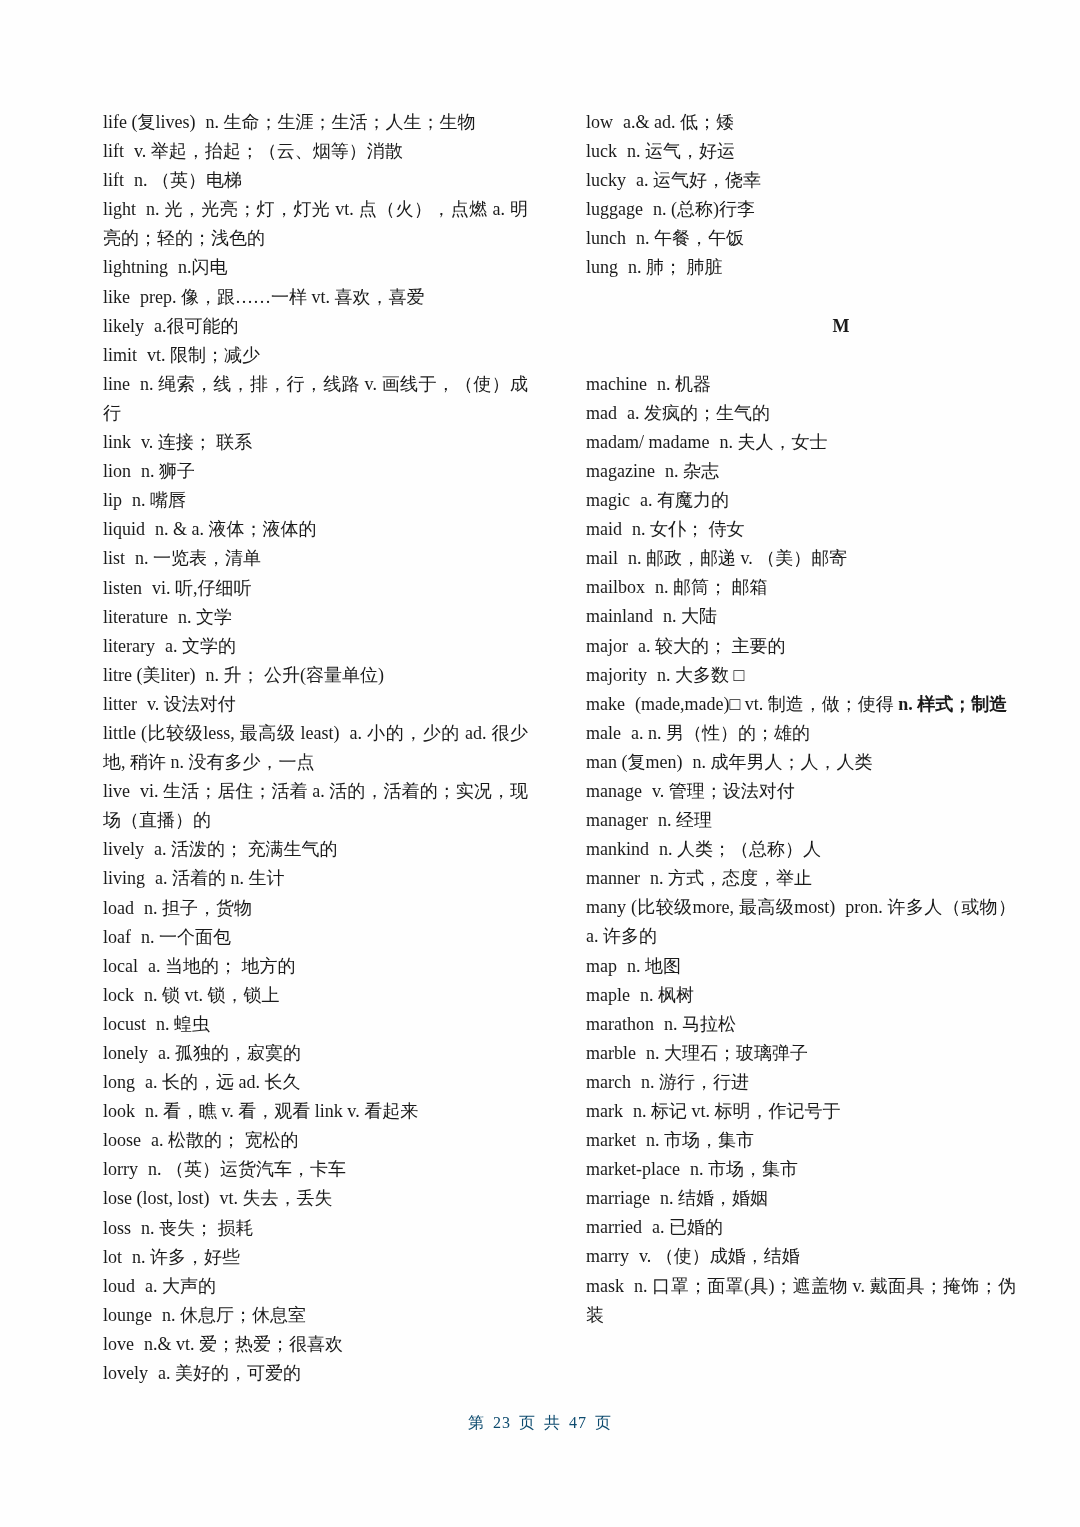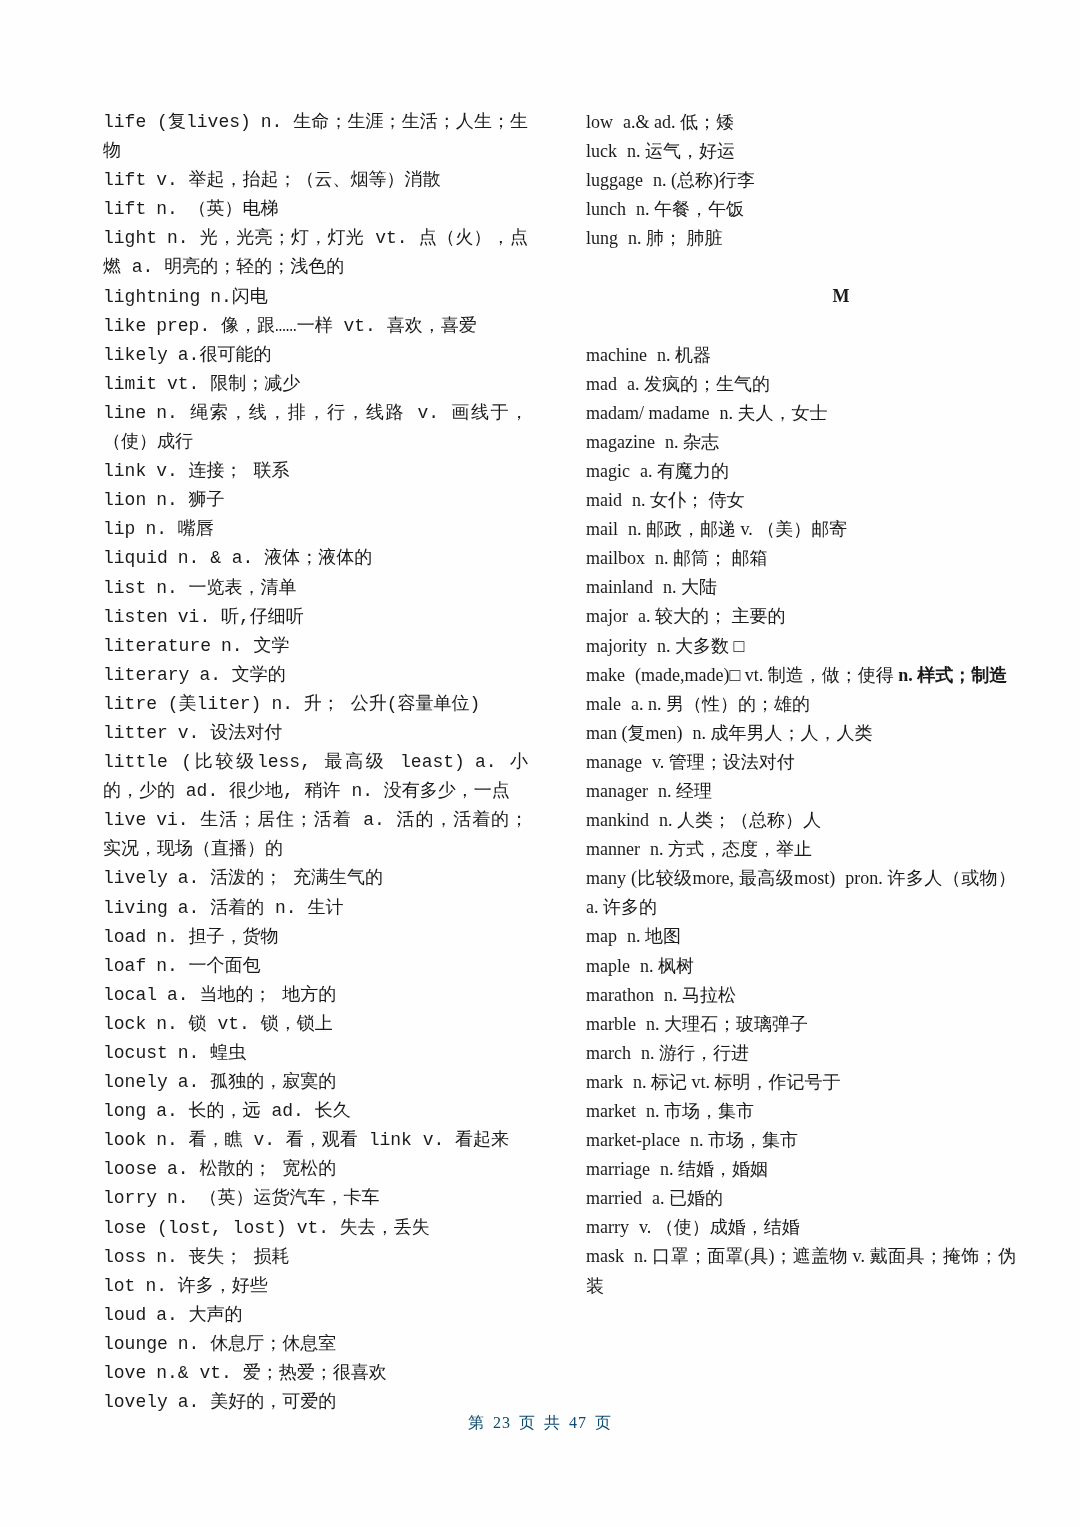--- a/index.html
+++ b/index.html
@@ -1,20 +1,20 @@
 <!DOCTYPE html>
 <html><head>
   <meta charset="utf-8">
   <style>
     html, body { margin: 0; padding: 0; background: #ffffff; }
     body { width: 1080px; height: 1527px; position: relative; overflow: hidden;
       font-family: "Liberation Serif", "DejaVu Serif", serif; color: #1a1a1a; }
     .page { position: absolute; left: 0; top: 0; width: 1080px; height: 1527px; background: #fefefe; }
     .col { position: absolute; top: 108px; }
-    .col-left { left: 103px; width: 425px; font-family: Liberation Mono, monospace; }
+    .col-left { left: 103px; width: 425px; }
     .col-right { left: 586px; width: 430px; }
     .entry { font-size: 18px; line-height: 29.1px; text-align: justify; word-break: break-all; }
     .entry .word { margin-right: 10px; }
     .entry .def { }
     .entry b { font-weight: bold; }
     .letter-heading { font-size: 18px; font-weight: bold; line-height: 29.1px; text-align: center; padding-left: 80px; margin: 29px 0 29px 0; }
     .footer { position: absolute; top: 1413px; left: 0; width: 1080px; text-align: center; font-size: 16px; color: #0c4a6e; letter-spacing: 1px; }
     .footer span { margin: 0 4px; }
   </style>
 </head>
@@ -61,20 +61,21 @@
     <div class="entry"><span class="word">lot</span><span class="def">n. 许多，好些</span></div>
     <div class="entry"><span class="word">loud</span><span class="def">a. 大声的</span></div>
     <div class="entry"><span class="word">lounge</span><span class="def">n. 休息厅；休息室</span></div>
     <div class="entry"><span class="word">love</span><span class="def">n.&amp; vt. 爱；热爱；很喜欢</span></div>
     <div class="entry"><span class="word">lovely</span><span class="def">a. 美好的，可爱的</span></div>
   </div>
 
   <div class="col col-right">
     <div class="entry"><span class="word">low</span><span class="def">a.&amp; ad. 低；矮</span></div>
     <div class="entry"><span class="word">luck</span><span class="def">n. 运气，好运</span></div>
+    <div class="entry"><span class="word">lucky</span><span class="def">a. 运气好，侥幸</span></div>
     <div class="entry"><span class="word">luggage</span><span class="def">n. (总称)行李</span></div>
     <div class="entry"><span class="word">lunch</span><span class="def">n. 午餐，午饭</span></div>
     <div class="entry"><span class="word">lung</span><span class="def">n. 肺； 肺脏</span></div>
 
     <div class="letter-heading">M</div>
 
     <div class="entry"><span class="word">machine</span><span class="def">n. 机器</span></div>
     <div class="entry"><span class="word">mad</span><span class="def">a. 发疯的；生气的</span></div>
     <div class="entry"><span class="word">madam/ madame</span><span class="def">n. 夫人，女士</span></div>
     <div class="entry"><span class="word">magazine</span><span class="def">n. 杂志</span></div>

